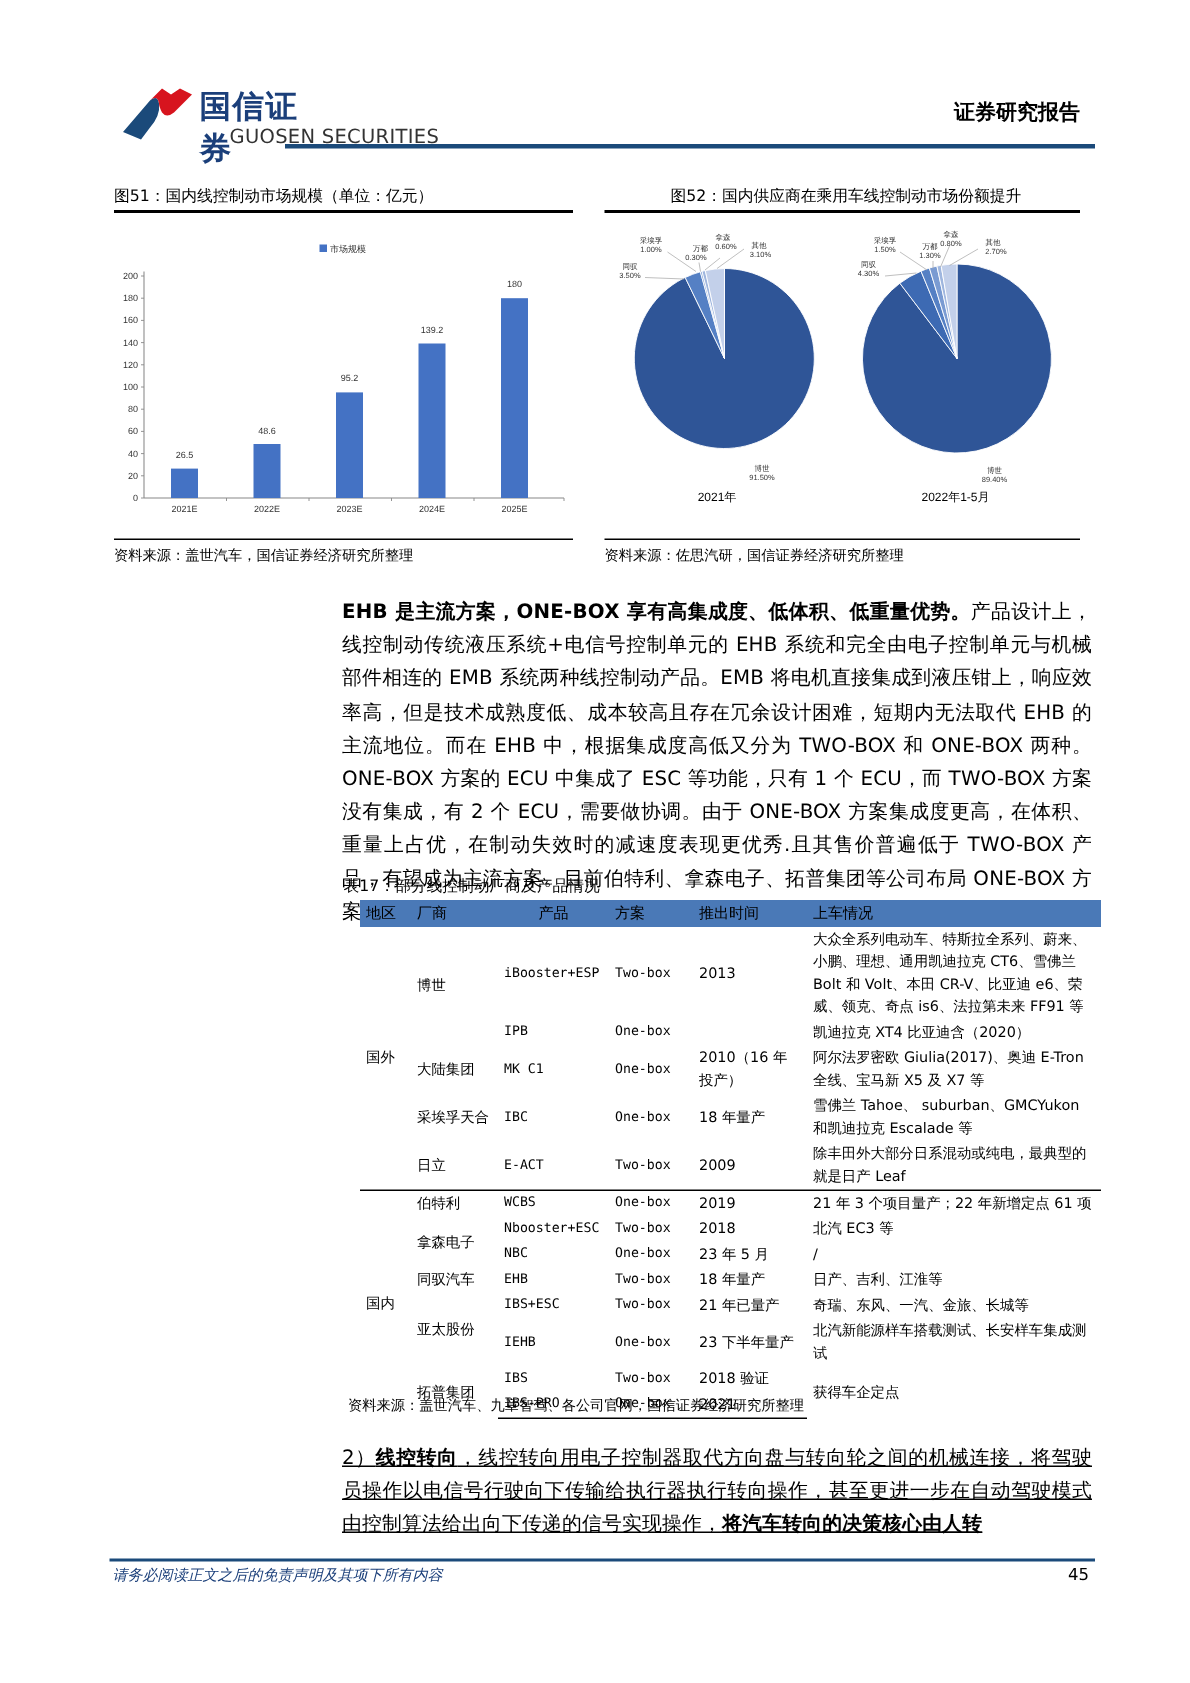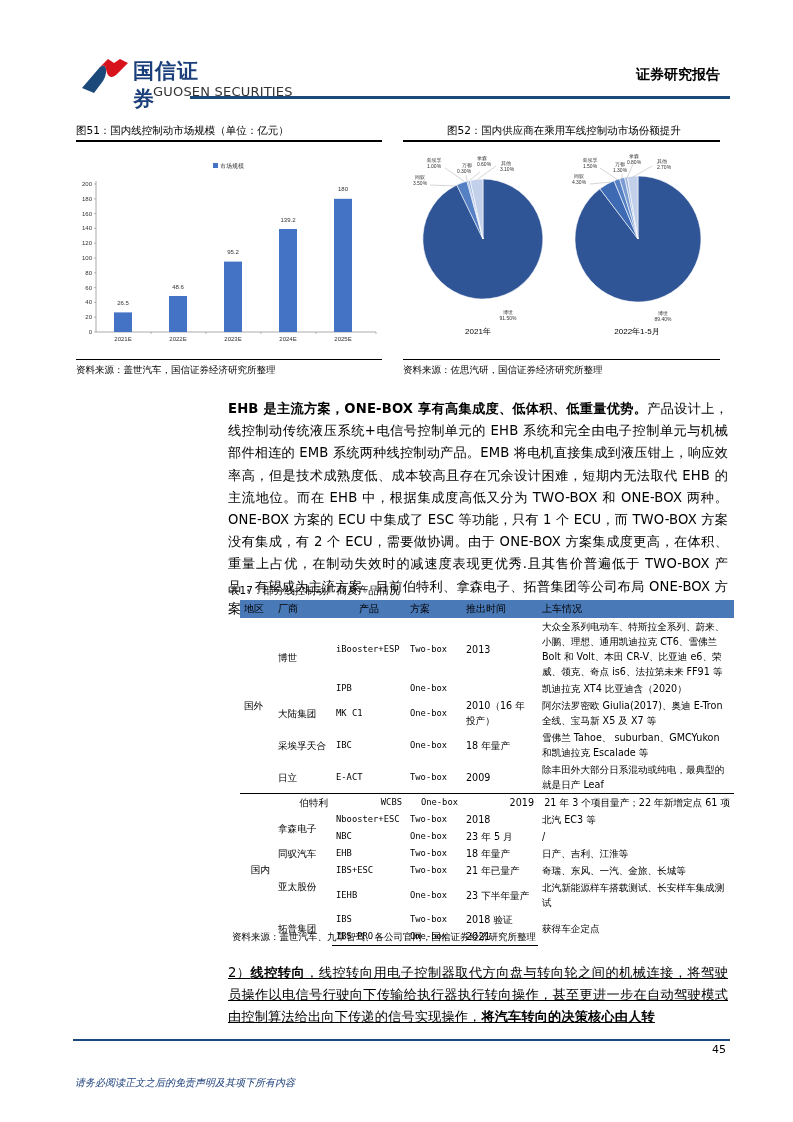--- a/index.html
+++ b/index.html
@@ -17,21 +17,21 @@
   
   .para { font-size:13.2px; line-height:22.2px; width:500px; text-align:justify; text-align-last:left; letter-spacing:0.15px; }
   .para b { font-weight:bold; }
   .para u { font-weight:bold; text-decoration:underline; }
   
   .tbl-title { font-size:10.5px; }
   table.t { border-collapse:collapse; font-size:9.6px; width:494px; table-layout:fixed; }
   table.t th { background:#4a79b7; color:#000; font-weight:normal; text-align:left; padding:2px 4px; height:14px; font-size:10px; }
   table.t td { padding:1px 4px; vertical-align:middle; line-height:15px; }
   table.t td.mono { font-family:"DejaVu Sans Mono", "Liberation Mono", monospace; font-size:8.8px; }
-  table.t tr.sep td { border-top:1.5px solid #000;text-align:right; }
+  table.t tr.sep td { border-top:1.5px solid #000; }
   table.t tr.last td { border-bottom:1.5px solid #000; }
   .footer-line { height:1.5px; background:#1b4a7a; }
   .footer-text { font-size:10px; font-style:italic; color:#1b3f7a; }
   .page-num { font-size:11px; }
   svg text { font-family:"Liberation Sans", sans-serif; }
 </style>
 </head>
 <body>
 
 <div class="abs" style="left:78px;top:55px;width:140px;height:42px;">
@@ -301,14 +301,14 @@
     </tbody>
   </table>
 </div>
 <div class="abs src" style="left:232px;top:931px;">资料来源：盖世汽车、九章智驾、各公司官网，国信证券经济研究所整理</div>
 
 <div class="abs para" style="left:228px;top:962px;text-decoration:underline;">
   <span>2）</span><b>线控转向</b><span>，线控转向用电子控制器取代方向盘与转向轮之间的机械连接，将驾驶员操作以电信号行驶向下传输给执行器执行转向操作，甚至更进一步在自动驾驶模式由控制算法给出向下传递的信号实现操作，</span><u>将汽车转向的决策核心由人转</u>
 </div>
 
 <div class="abs footer-line" style="left:73px;top:1039px;width:657px;"></div>
-<div class="abs footer-text" style="left:75px;top:1043px;margin-top:33px;">请务必阅读正文之后的免责声明及其项下所有内容</div>
+<div class="abs footer-text" style="left:75px;top:1043px;">请务必阅读正文之后的免责声明及其项下所有内容</div>
 <div class="abs page-num" style="left:712px;top:1043px;">45</div>
 
 </body></html>

